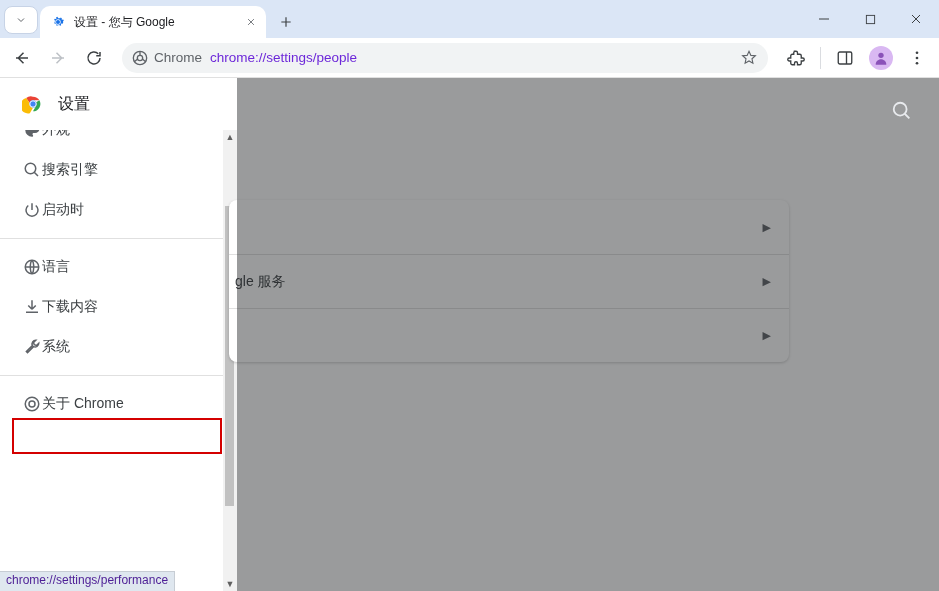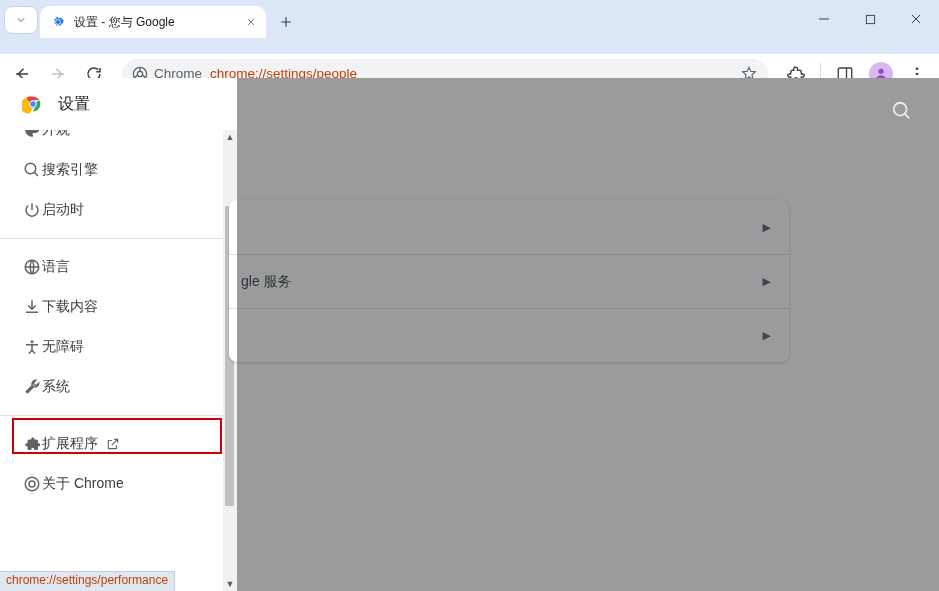--- a/index.html
+++ b/index.html
@@ -1,35 +1,35 @@
 <!DOCTYPE html>
 <html><head>
 <meta charset="utf-8">
 <style>
   * { margin: 0; padding: 0; box-sizing: border-box; font-family: "Segoe UI", "Microsoft YaHei", Arial, sans-serif; }
   body { width: 939px; height: 591px; background: #fff; overflow: hidden; position: relative; }
 
   
-  .titlebar { height: 54px; background: #dbe6f6; display: flex; align-items: flex-start; position: relative; }
+  .titlebar { height: 38px; background: #dbe6f6; display: flex; align-items: flex-start; position: relative; }
   .tabs-dropdown { width: 34px; height: 28px; margin: 6px 2px 0 4px; border-radius: 8px; display:flex; align-items:center; justify-content:center; background:#fff; border:1px solid #c7d3e6; }
   .tab { height: 32px; margin-top:6px; width: 226px; background:#fff; border-top-left-radius:10px; border-top-right-radius:10px; display:flex; align-items:center; padding:0 10px 0 10px; font-size:12px; color:#202124; position:relative; }
   .tab .favicon { width:16px; height:16px; margin-right:8px; display:flex; align-items:center; justify-content:center; }
   .tab .close { position:absolute; right:8px; width:14px; height:14px; display:flex; align-items:center; justify-content:center; color:#5f6368; }
   .newtab { width:28px; height:28px; margin:8px 0 0 6px; border-radius:50%; display:flex; align-items:center; justify-content:center; color:#3c4043; }
   .window-controls { position:absolute; right:0; top:0; height:38px; display:flex; }
   .win-btn { width:46px; height:38px; display:flex; align-items:center; justify-content:center; color:#3c4043; }
 
   
   .toolbar { height:40px; border-bottom:1px solid #e0e0e0; display:flex; align-items:center; padding:0 6px; gap:4px; background:#fff; }
   .tool-btn { width:32px; height:32px; border-radius:50%; display:flex; align-items:center; justify-content:center; color:#5f6368; }
   .tool-btn.disabled { color:#bdc1c6; }
   .omnibox { flex:1; height:30px; background:#f1f3f4; border-radius:15px; margin:0 8px; display:flex; align-items:center; padding:0 10px; color:#5f6368; font-size:13.5px; gap:8px; position:relative; }
   .omnibox .chip { display:flex; align-items:center; gap:6px; color:#3c4043; }
   .omnibox .chip .securetxt { color:#5f6368; }
-  .omnibox .url { color:#c2410c; }
+  .omnibox .url { color:#6d28d9; }
   .omnibox .star { position:absolute; right:10px; color:#5f6368; }
   .avatar { width:24px; height:24px; border-radius:50%; background:#d9b8f2; display:flex; align-items:center; justify-content:center; }
 
   
   .content { position:absolute; top:78px; left:0; right:0; bottom:0; display:flex; background:#86efac; }
   .sidebar { width:237px; background:#fff; position:relative; overflow:hidden; }
   .sidebar-inner { position:absolute; top:0; left:0; right:0; bottom:0; padding-top:0; }
   .settings-header { height:52px; display:flex; align-items:center; padding-left:22px; gap:14px; font-size:16px; color:#202124; }
   .nav { position:absolute; top:52px; left:0; right:0; bottom:0; overflow:hidden; }
   .nav-list { position:relative; }
@@ -44,23 +44,23 @@
   .scroll-arrow { position:absolute; left:0; width:14px; height:14px; display:flex; align-items:center; justify-content:center; color:#606060; font-size:9px; }
 
   
   .mainarea { flex:1; position:relative; background:#fff; }
   .main-overlay { position:absolute; inset:0; background:rgba(32,33,36,0.45); }
   .mainarea .search-icon { position:absolute; right:26px; top:22px; color:#dadce0; z-index:2; }
   .card { position:absolute; left:-8px; top:122px; width:560px; background:#fff; border-radius:8px; box-shadow:0 1px 3px rgba(0,0,0,0.2); z-index:0; }
   .card-row { height:54px; display:flex; align-items:center; justify-content:flex-end; padding:0 18px; color:#3c4043; font-size:14px; position:relative; }
   .card-row + .card-row { border-top:1px solid #e0e0e0; }
   .card-row .arrow { color:#5f6368; font-size:11px; }
-  .card-row .partial-text { position:absolute; left:12px; color:#3c4043; }
-
-  .statusbar { position:absolute; left:0; bottom:0; height:20px; background:#dfe7ef; color:#c2410c; font-size:12px; padding:1px 6px; border-top:1px solid #c7cdd4; border-right:1px solid #c7cdd4; z-index:5; }
+  .card-row .partial-text { position:absolute; left:6px; color:#3c4043; }
+
+  .statusbar { position:absolute; left:0; bottom:0; height:20px; background:#dfe7ef; color:#4c1d95; font-size:12px; padding:1px 6px; border-top:1px solid #c7cdd4; border-right:1px solid #c7cdd4; z-index:5; }
 
   svg { display:block; }
 </style>
 </head>
 <body>
 
 <div class="titlebar">
   <div class="tabs-dropdown">
     <svg width="12" height="12" viewBox="0 0 24 24">
         <path fill="none" stroke="#5f6368" stroke-width="2" d="M6 9l6 6 6-6"></path>
@@ -224,48 +224,26 @@
               <span class="icon">
                 <svg width="18" height="18" viewBox="0 0 24 24">
                   <path fill="none" stroke="#5f6368" stroke-width="2" d="M12 3v12m0 0l-5-5m5 5l5-5M4 19h16"></path>
                 </svg>
               </span>
               <span>下载内容</span>
             </div>
             <div class="nav-item">
               <span class="icon">
                 <svg width="18" height="18" viewBox="0 0 24 24">
-                  <circle cx="12" cy="5" r="2" fill="#5f6368"></circle>
-                  <path stroke="#5f6368" stroke-width="2" d="M4 9h16M12 9v7m0 0l-4 5m4-5l4 5"></path>
-                </svg>
-              </span>
-              <span>无障碍</span>
-            </div>
-            <div class="nav-item">
-              <span class="icon">
-                <svg width="18" height="18" viewBox="0 0 24 24">
                   <path fill="none" stroke="#5f6368" stroke-width="2" d="M21 7a5 5 0 0 1-7 4.5L6 19.5 4.5 18l8-8A5 5 0 0 1 17 3l-3 3 1 3 3 1 3-3z"></path>
                 </svg>
               </span>
               <span>系统</span>
             </div>
             <div class="nav-sep"></div>
-            <div class="nav-item">
-              <span class="icon">
-                <svg width="18" height="18" viewBox="0 0 24 24">
-                  <path fill="#5f6368" d="M20 11V8a2 2 0 0 0-2-2h-3V5a2 2 0 0 0-4 0v1H8a2 2 0 0 0-2 2v3H5a2 2 0 0 0 0 4h1v3a2 2 0 0 0 2 2h3v-1a2 2 0 0 1 4 0v1h3a2 2 0 0 0 2-2v-3h1a2 2 0 0 0 0-4h-1z"></path>
-                </svg>
-              </span>
-              <span>扩展程序</span>
-              <span class="ext-launch">
-                <svg width="14" height="14" viewBox="0 0 24 24">
-                  <path fill="none" stroke="#5f6368" stroke-width="2" d="M14 4h6v6M20 4L10 14M18 14v5a1 1 0 0 1-1 1H5a1 1 0 0 1-1-1V7a1 1 0 0 1 1-1h5"></path>
-                </svg>
-              </span>
-            </div>
             <div class="nav-item">
               <span class="icon">
                 <svg width="18" height="18" viewBox="0 0 24 24">
                   <circle cx="12" cy="12" r="9" fill="none" stroke="#5f6368" stroke-width="2"></circle>
                   <circle cx="12" cy="12" r="4" fill="none" stroke="#5f6368" stroke-width="2"></circle>
                 </svg>
               </span>
               <span>关于 Chrome</span>
             </div>
           </div>

